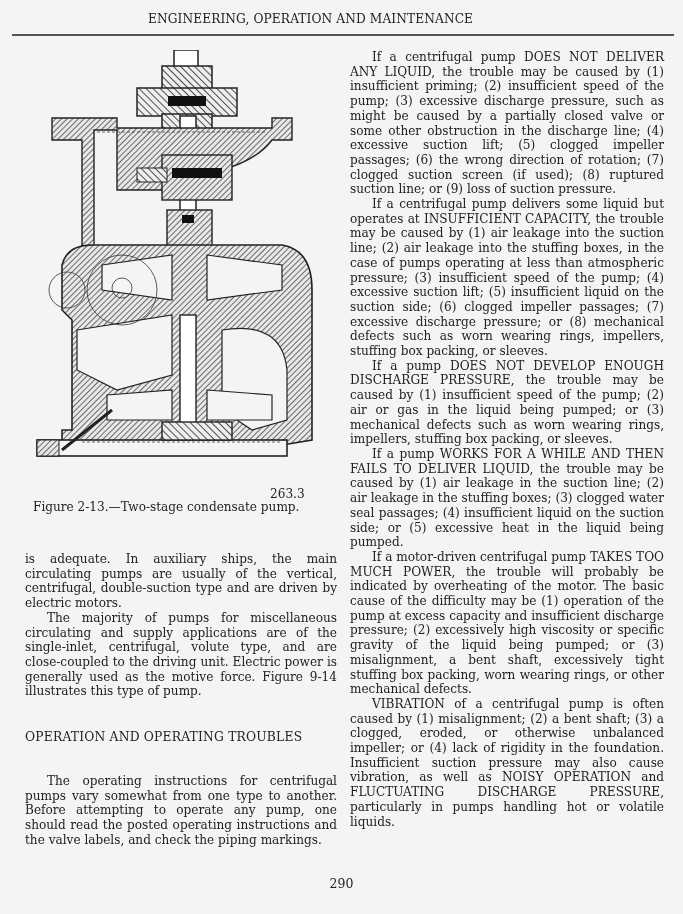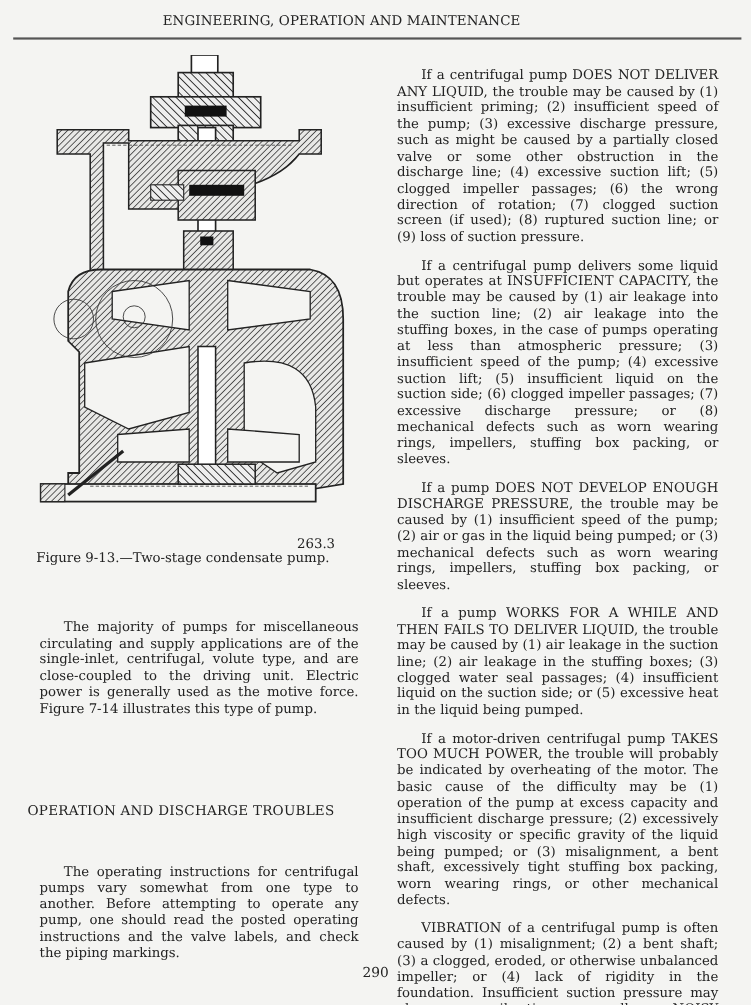--- a/index.html
+++ b/index.html
@@ -17,21 +17,21 @@
   .header-rule {
     position: absolute; left: 12px; top: 34px; width: 662px; height: 1.5px;
     background: #555;
   }
   .col {
     position: absolute;
     font-size: 12.1px;
     line-height: 14.7px;
     text-align: justify;
   }
-  .col p { margin: 11px; text-indent: 22px; }
+  .col p { margin: 0; text-indent: 22px; }
   .col p.noindent { text-indent: 0; }
   .right { left: 350px; top: 50px; width: 314px; }
   .left-body { left: 25px; top: 552px; width: 312px; }
   .left-body2 { left: 25px; top: 774px; width: 312px; }
   .figure {
     position: absolute; left: 22px; top: 50px; width: 300px; height: 440px;
   }
   .fig-num {
     position: absolute; left: 270px; top: 487px; font-size: 12.1px;
   }
@@ -99,27 +99,28 @@
 
     <rect x="15" y="390" width="250" height="16" fill="#f4f4f2" stroke="#222" stroke-width="1.6"></rect>
     <rect x="15" y="390" width="22" height="16" fill="url(#hatch)" stroke="#222"></rect>
     <rect x="140" y="372" width="70" height="18" fill="url(#hatch2)" stroke="#222" stroke-width="1.4"></rect>
     <path d="M90 360 L40 400" stroke="#222" stroke-width="3"></path>
     <line x1="60" y1="392" x2="260" y2="392" stroke="#444" stroke-dasharray="3,2" stroke-width="0.8"></line>
   </svg>
 </div>
 
 <div class="fig-num">263.3</div>
-<div class="fig-caption">Figure 9-13.—Two-stage condensate pump.</div>
+<div class="fig-caption">Figure 2-13.—Two-stage condensate pump.</div>
 
 <div class="col left-body">
-  <p>The majority of pumps for miscellaneous circulating and supply applications are of the single-inlet, centrifugal, volute type, and are close-coupled to the driving unit. Electric power is generally used as the motive force. Figure 7-14 illustrates this type of pump.</p>
+  <p class="noindent">is adequate.  In auxiliary ships, the main circulating pumps are usually of the vertical, centrifugal, double-suction type and are driven by electric motors.</p>
+  <p>The majority of pumps for miscellaneous circulating and supply applications are of the single-inlet, centrifugal, volute type, and are close-coupled to the driving unit. Electric power is generally used as the motive force. Figure 9-14 illustrates this type of pump.</p>
 </div>
 
-<div class="section-heading">OPERATION AND DISCHARGE TROUBLES</div>
+<div class="section-heading">OPERATION AND OPERATING TROUBLES</div>
 
 <div class="col left-body2">
   <p>The operating instructions for centrifugal pumps vary somewhat from one type to another. Before attempting to operate any pump, one should read the posted operating instructions and the valve labels, and check the piping markings.</p>
 </div>
 
 <div class="col right">
   <p>If a centrifugal pump DOES NOT DELIVER ANY LIQUID, the trouble may be caused by (1) insufficient priming; (2) insufficient speed of the pump; (3) excessive discharge pressure, such as might be caused by a partially closed valve or some other obstruction in the discharge line; (4) excessive suction lift; (5) clogged impeller passages; (6) the wrong direction of rotation; (7) clogged suction screen (if used); (8) ruptured suction line; or (9) loss of suction pressure.</p>
   <p>If a centrifugal pump delivers some liquid but operates at INSUFFICIENT CAPACITY, the trouble may be caused by (1) air leakage into the suction line; (2) air leakage into the stuffing boxes, in the case of pumps operating at less than atmospheric pressure; (3) insufficient speed of the pump; (4) excessive suction lift; (5) insufficient liquid on the suction side; (6) clogged impeller passages; (7) excessive discharge pressure; or (8) mechanical defects such as worn wearing rings, impellers, stuffing box packing, or sleeves.</p>
   <p>If a pump DOES NOT DEVELOP ENOUGH DISCHARGE PRESSURE, the trouble may be caused by (1) insufficient speed of the pump; (2) air or gas in the liquid being pumped; or (3) mechanical defects such as worn wearing rings, impellers, stuffing box packing, or sleeves.</p>
   <p>If a pump WORKS FOR A WHILE AND THEN FAILS TO DELIVER LIQUID, the trouble may be caused by (1) air leakage in the suction line; (2) air leakage in the stuffing boxes; (3) clogged water seal passages; (4) insufficient liquid on the suction side; or (5) excessive heat in the liquid being pumped.</p>

